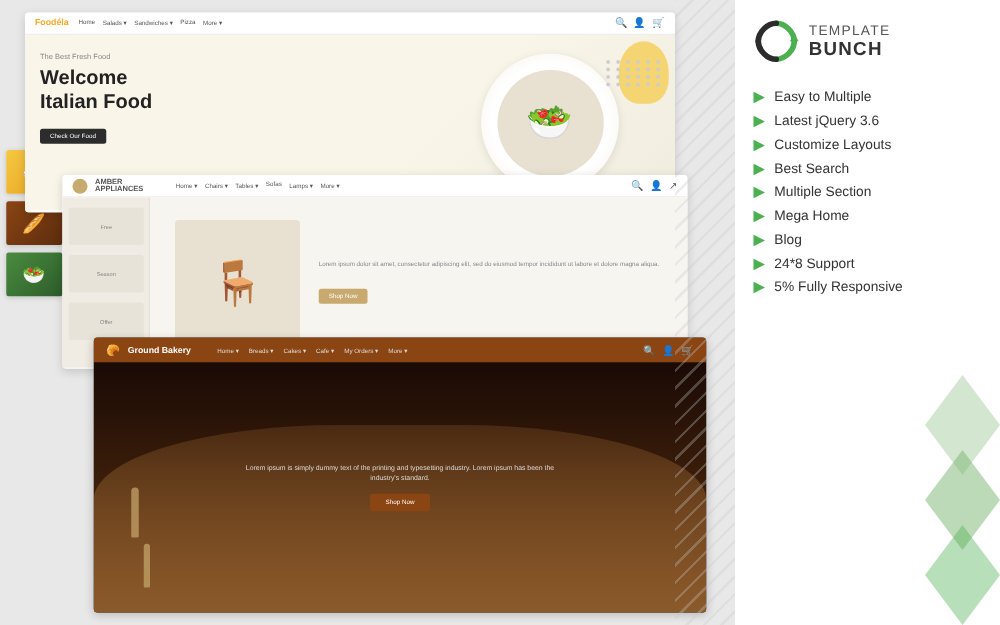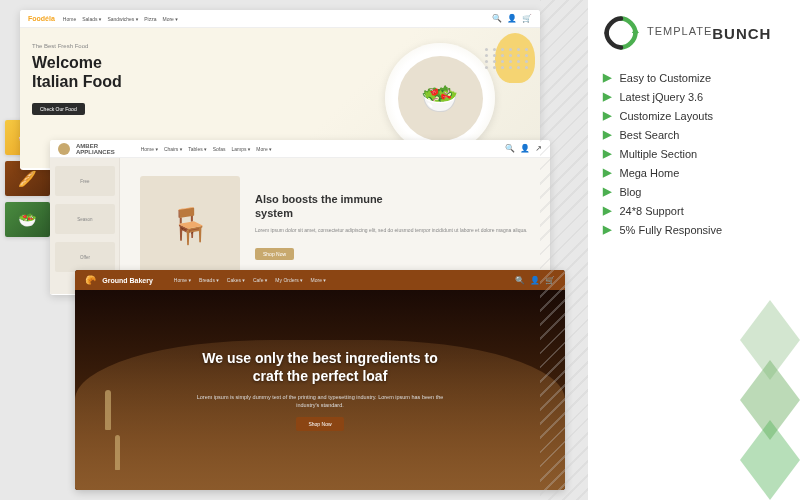--- a/index.html
+++ b/index.html
@@ -374,21 +374,21 @@
       width: 36px;
       height: 36px;
       position: relative;
     }
     .tb-logo svg {
       width: 36px;
       height: 36px;
     }
     .tb-title {
       display: flex;
-      flex-direction: row;
+      flex-direction: column;
       justify-content: flex-end;
     }
     .tb-title-template {
       font-size: 11px;
       font-weight: normal;
       color: #555;
       text-transform: uppercase;
       letter-spacing: 1px;
     }
     .tb-title-bunch {
@@ -564,21 +564,20 @@
     </div>
     <div class="t2-body">
       <div class="t2-sidebar">
         <div class="t2-sidebar-item">Free</div>
         <div class="t2-sidebar-item">Season</div>
         <div class="t2-sidebar-item">Offer</div>
       </div>
       <div class="t2-main">
         <div class="t2-chair-image">🪑</div>
         <div class="t2-text">
-          <div class="t2-headline">Also boosts the immune<br>system</div>
           <div class="t2-body-text">Lorem ipsum dolor sit amet, consectetur adipiscing elit, sed do eiusmod tempor incididunt ut labore et dolore magna aliqua.</div>
           <div class="t2-btn">Shop Now</div>
         </div>
       </div>
     </div>
   </div>
 
   <div class="template-3">
     <div class="t3-nav">
       <span style="font-size:9px;color:#f5c842;">🥐</span>
@@ -598,21 +597,20 @@
       </div>
     </div>
     <div class="t3-hero">
       <div class="t3-bread-bg"></div>
 
       <div class="t3-tools">
         <div class="t3-spoon"></div>
         <div class="t3-spoon" style="width:5px;height:35px;margin-left:10px;"></div>
       </div>
       <div class="t3-text-overlay">
-        <div class="t3-headline">We use only the best ingredients to<br>craft the perfect loaf</div>
         <div class="t3-subtext">Lorem ipsum is simply dummy text of the printing and typesetting industry. Lorem ipsum has been the industry's standard.</div>
         <div class="t3-btn">Shop Now</div>
       </div>
     </div>
   </div>
 
   <div class="diagonal-stripes"></div>
 </div>
 
 <div class="right-panel">
@@ -631,21 +629,21 @@
     </div>
     <div class="tb-title">
       <span class="tb-title-template">template</span>
       <span class="tb-title-bunch">BUNch</span>
     </div>
   </div>
 
   <div class="features-list">
     <div class="feature-item">
       <span class="feature-arrow">▶</span>
-      <span class="feature-text">Easy to Customize</span>
+      <span class="feature-text">Easy to Multiple</span>
     </div>
     <div class="feature-item">
       <span class="feature-arrow">▶</span>
       <span class="feature-text">Latest jQuery 3.6</span>
     </div>
     <div class="feature-item">
       <span class="feature-arrow">▶</span>
       <span class="feature-text">Customize Layouts</span>
     </div>
     <div class="feature-item">

